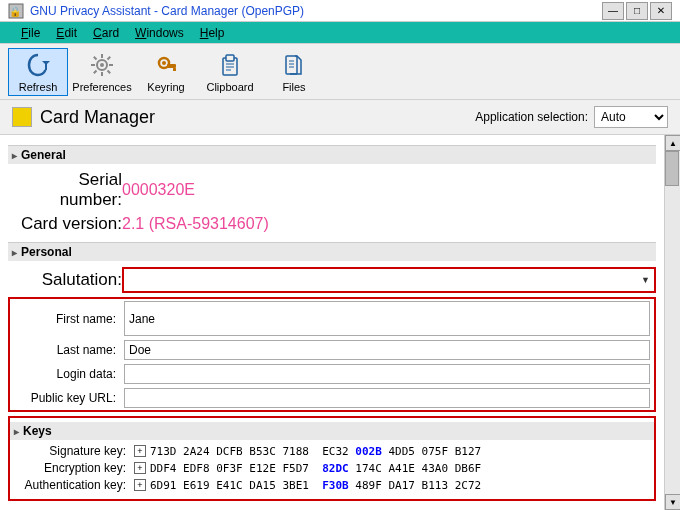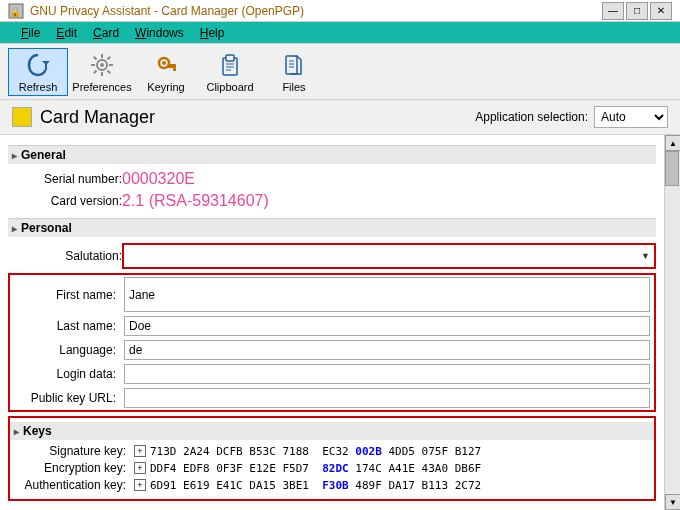--- a/index.html
+++ b/index.html
@@ -24,21 +24,21 @@
     }
     .titlebar-icon {
       width: 16px;
       height: 16px;
       margin-right: 6px;
       display: flex; align-items: center; justify-content: center;
     }
     .titlebar-title {
       flex: 1;
       font-size: 12px;
-      color: #a16207;
+      color: #1d4ed8;
     }
     .titlebar-controls {
       display: flex;
       gap: 2px;
     }
     .titlebar-btn {
       width: 22px;
       height: 18px;
       border: 1px solid #999;
       background: #e1e1e1;
@@ -175,21 +175,21 @@
       display: flex;
       align-items: center;
       margin-bottom: 4px;
       padding-left: 4px;
     }
     .form-label {
       width: 110px;
       text-align: right;
       padding-right: 0;
       color: #000;
-      font-size: 12px;
+      font-size: 17px;
       flex-shrink: 0;
     }
     .form-value {
       color: #ec4899;
       font-size: 16px;
     }
     .key-row {
       display: flex;
       align-items: center;
       margin-bottom: 3px;
@@ -373,24 +373,20 @@
         <div style="border: 2px solid rgb(204, 0, 0); margin-bottom: 4px;">
           <div style="display: flex; align-items: center; padding: 2px 4px;">
             <span style="width: 110px; text-align: right; padding-right: 8px; font-size: 12px; flex-shrink: 0;">First name:</span>
             <input type="text" value="Jane" style="flex: 1 1 0%; border: 1px solid rgb(170, 170, 170); height: 35px; padding: 0px 4px; font-size: 12px;">
           </div>
           <div style="display: flex; align-items: center; padding: 2px 4px;">
             <span style="width: 110px; text-align: right; padding-right: 8px; font-size: 12px; flex-shrink: 0;">Last name:</span>
             <input type="text" value="Doe" style="flex: 1 1 0%; border: 1px solid rgb(170, 170, 170); height: 20px; padding: 0px 4px; font-size: 12px;">
           </div>
           <div style="display: flex; align-items: center; padding: 2px 4px;">
-            <span style="width: 110px; text-align: right; padding-right: 8px; font-size: 12px; flex-shrink: 0;">Language:</span>
-            <input type="text" value="de" style="flex: 1 1 0%; border: 1px solid rgb(170, 170, 170); height: 20px; padding: 0px 4px; font-size: 12px;">
-          </div>
-          <div style="display: flex; align-items: center; padding: 2px 4px;">
             <span style="width: 110px; text-align: right; padding-right: 8px; font-size: 12px; flex-shrink: 0;">Login data:</span>
             <input type="text" style="flex: 1 1 0%; border: 1px solid rgb(170, 170, 170); height: 20px; padding: 0px 4px; font-size: 12px;">
           </div>
           <div style="display: flex; align-items: center; padding: 2px 4px;">
             <span style="width: 110px; text-align: right; padding-right: 8px; font-size: 12px; flex-shrink: 0;">Public key URL:</span>
             <input type="text" style="flex: 1 1 0%; border: 1px solid rgb(170, 170, 170); height: 20px; padding: 0px 4px; font-size: 12px;">
           </div>
         </div>
 
       <div style="border:2px solid #cc0000; padding:4px 0; margin-top:2px;">

